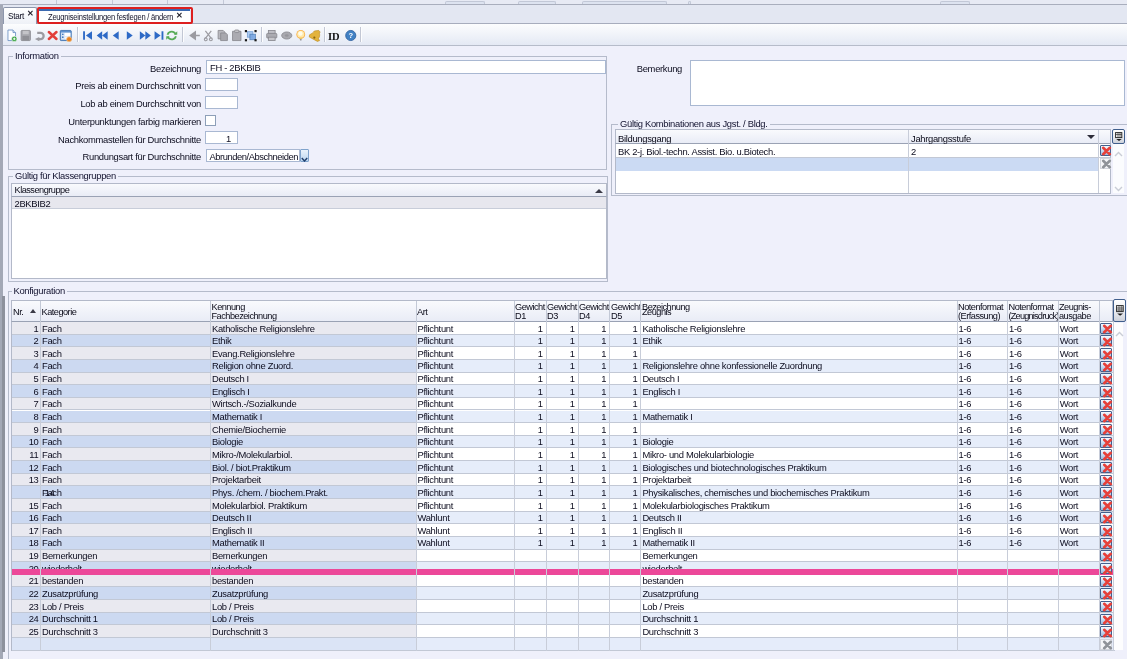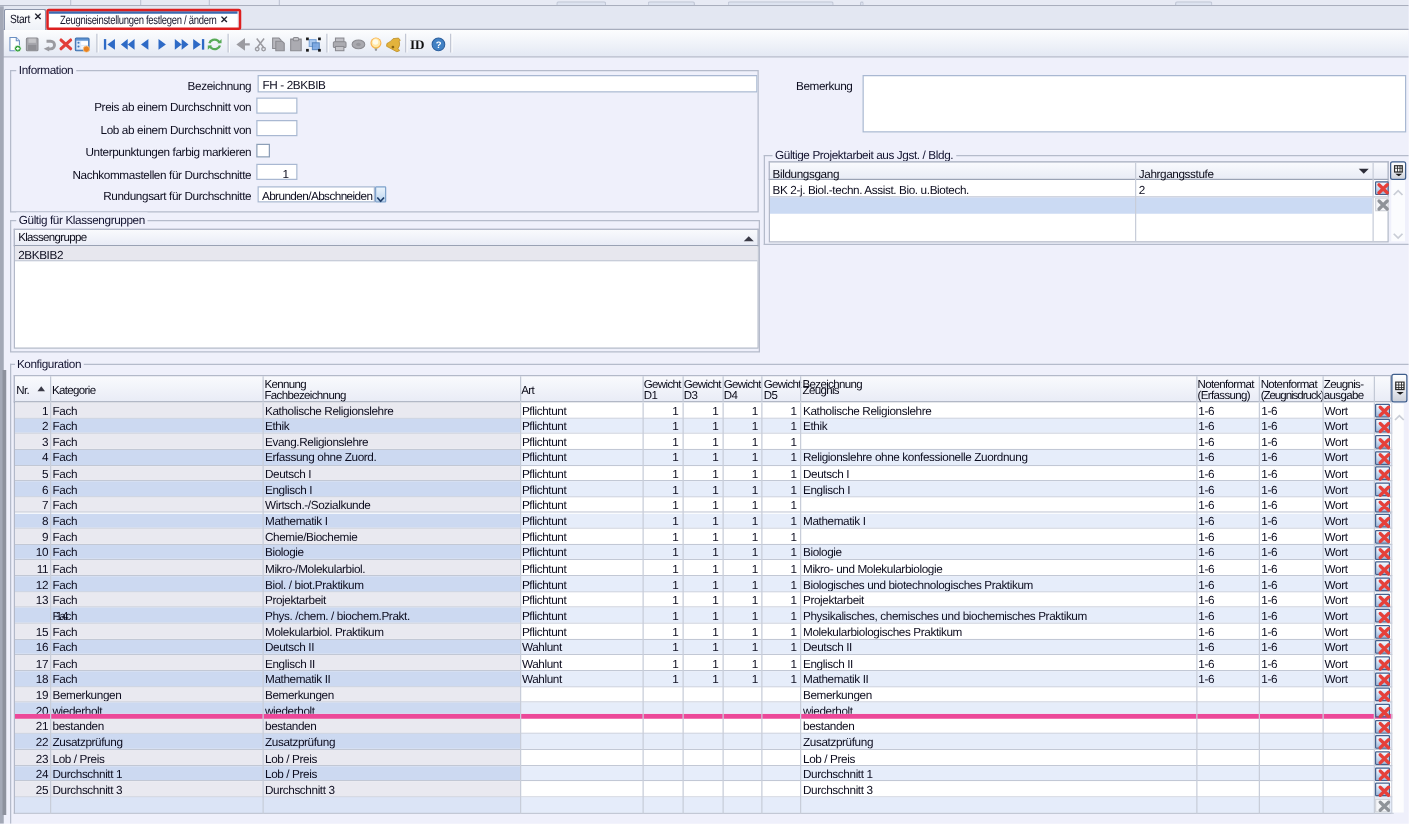--- a/index.html
+++ b/index.html
@@ -178,21 +178,21 @@
 <div class="inp" style="left:690px;top:60px;width:435px;height:46px"></div>
 <div class="fs" style="left:8px;top:176px;width:600px;height:106px"></div>
 <div class="leg" style="left:13px;top:170px">Gültig für Klassengruppen</div>
 <div class="ab" style="left:11px;top:183px;width:596px;height:96px;background:#fff;border:1px solid #b3b9c9"></div>
 <div class="hdr" style="left:11px;top:183px;width:596px;height:13.5px"></div>
 <div class="hl" style="left:14.5px;top:185px">Klassengruppe</div>
 <div class="ab" style="left:595px;top:188.5px;width:0;height:0;border-left:4px solid transparent;border-right:4px solid transparent;border-bottom:4px solid #3a3a46"></div>
 <div class="ab" style="left:12px;top:196.5px;width:594px;height:12.5px;background:#e7e7ee;border-bottom:1px solid #c8cdd9"></div>
 <div class="ab" style="left:14.5px;top:197.5px">2BKBIB2</div>
 <div class="fs" style="left:611px;top:124px;width:516px;height:72px;border-right:none"></div>
-<div class="leg" style="left:618px;top:118px">Gültige Projektarbeit aus Jgst. / Bldg.</div>
+<div class="leg" style="left:618px;top:118px">Gültig Kombinationen aus Jgst. / Bldg.</div>
 <div class="ab" style="left:615px;top:129px;width:496px;height:65px;background:#fff;border:1px solid #b3b9c9"></div>
 <div class="hdr" style="left:615px;top:129px;width:496px;height:14.5px"></div>
 <div class="hl" style="left:618px;top:133px;font-size:9.4px;letter-spacing:-0.3px">Bildungsgang</div>
 <div class="hl" style="left:911px;top:133px;font-size:9.4px;letter-spacing:-0.3px">Jahrgangsstufe</div>
 <div class="ab" style="left:1087px;top:135px;width:0;height:0;border-left:4.5px solid transparent;border-right:4.5px solid transparent;border-top:4.5px solid #2c2c38"></div>
 <div class="hln" style="left:616px;top:156.5px;width:494px"></div>
 <div class="ab" style="left:616px;top:157.5px;width:482px;height:13px;background:#cbdaf3"></div>
 <div class="ab" style="left:618px;top:145.5px">BK 2-j. Biol.-techn. Assist. Bio. u.Biotech.</div>
 <div class="ab" style="left:911px;top:145.5px">2</div>
 <div class="vln" style="left:908px;top:130px;height:63px"></div>
@@ -319,21 +319,21 @@
 <div class="xbtn" style="left:1100px;top:348.1px">
     <svg width="11" height="10" viewBox="0 0 11 10">
       <path d="M2.2 1.8l6.6 6.4M8.8 1.8l-6.6 6.4" stroke="#e6403a" stroke-width="2.6" stroke-linecap="round"></path>
     </svg>
   </div>
 <div class="ab" style="left:12px;top:359.9px;width:1102.5px;height:12.64px;border-bottom:1px solid #c2c8d5">
     <div class="cell" style="left:0;width:403.5px;background:#ccd9f1"></div>
     <div class="cell" style="left:403.5px;width:699px;background:#e6edfa"></div>
     <div class="cell rt" style="left:0;width:28px;padding-right:1.5px">4</div>
     <div class="cell" style="left:28px;width:170px">Fach</div>
-    <div class="cell" style="left:198px;width:205.5px">Erfassung ohne Zuord.</div>
+    <div class="cell" style="left:198px;width:205.5px">Religion ohne Zuord.</div>
     <div class="cell" style="left:403.5px;width:98px">Pflichtunt</div>
     <div class="cell rt" style="left:501.5px;width:32.2px">1</div>
     <div class="cell rt" style="left:533.7px;width:32px">1</div>
     <div class="cell rt" style="left:565.7px;width:31.6px">1</div>
     <div class="cell rt" style="left:597.3px;width:31.1px">1</div>
     <div class="cell" style="left:628.4px;width:316.2px">Religionslehre ohne konfessionelle Zuordnung</div>
     <div class="cell" style="left:944.6px;width:50.4px">1-6</div>
     <div class="cell" style="left:995px;width:50.7px">1-6</div>
     <div class="cell" style="left:1045.7px;width:41px">Wort</div>
   </div>
@@ -640,21 +640,21 @@
     <div class="cell rt" style="left:0;width:28px;padding-right:1.5px">19</div>
     <div class="cell" style="left:28px;width:170px">Bemerkungen</div>
     <div class="cell" style="left:198px;width:205.5px">Bemerkungen</div>
     <div class="cell" style="left:628.4px;width:316.2px">Bemerkungen</div>
   </div>
 <div class="xbtn" style="left:1100px;top:550.3px">
     <svg width="11" height="10" viewBox="0 0 11 10">
       <path d="M2.2 1.8l6.6 6.4M8.8 1.8l-6.6 6.4" stroke="#e6403a" stroke-width="2.6" stroke-linecap="round"></path>
     </svg>
   </div>
-<div class="ab" style="left:12px;top:562.2px;width:1102.5px;height:14px;border-bottom:5px solid #ec4899">
+<div class="ab" style="left:12px;top:562.2px;width:1102.5px;height:14px;border-bottom:7px solid #ec4899">
     <div class="cell" style="left:0;width:403.5px;background:#ccd9f1"></div>
     <div class="cell" style="left:403.5px;width:699px;background:#e6edfa"></div>
     <div class="cell rt" style="left:0;width:28px;padding-right:1.5px">20</div>
     <div class="cell" style="left:28px;width:170px">wiederholt</div>
     <div class="cell" style="left:198px;width:205.5px">wiederholt</div>
     <div class="cell" style="left:628.4px;width:316.2px">wiederholt</div>
   </div>
 <div class="xbtn" style="left:1100px;top:563.0px">
     <svg width="11" height="10" viewBox="0 0 11 10">
       <path d="M2.2 1.8l6.6 6.4M8.8 1.8l-6.6 6.4" stroke="#e6403a" stroke-width="2.6" stroke-linecap="round"></path>

